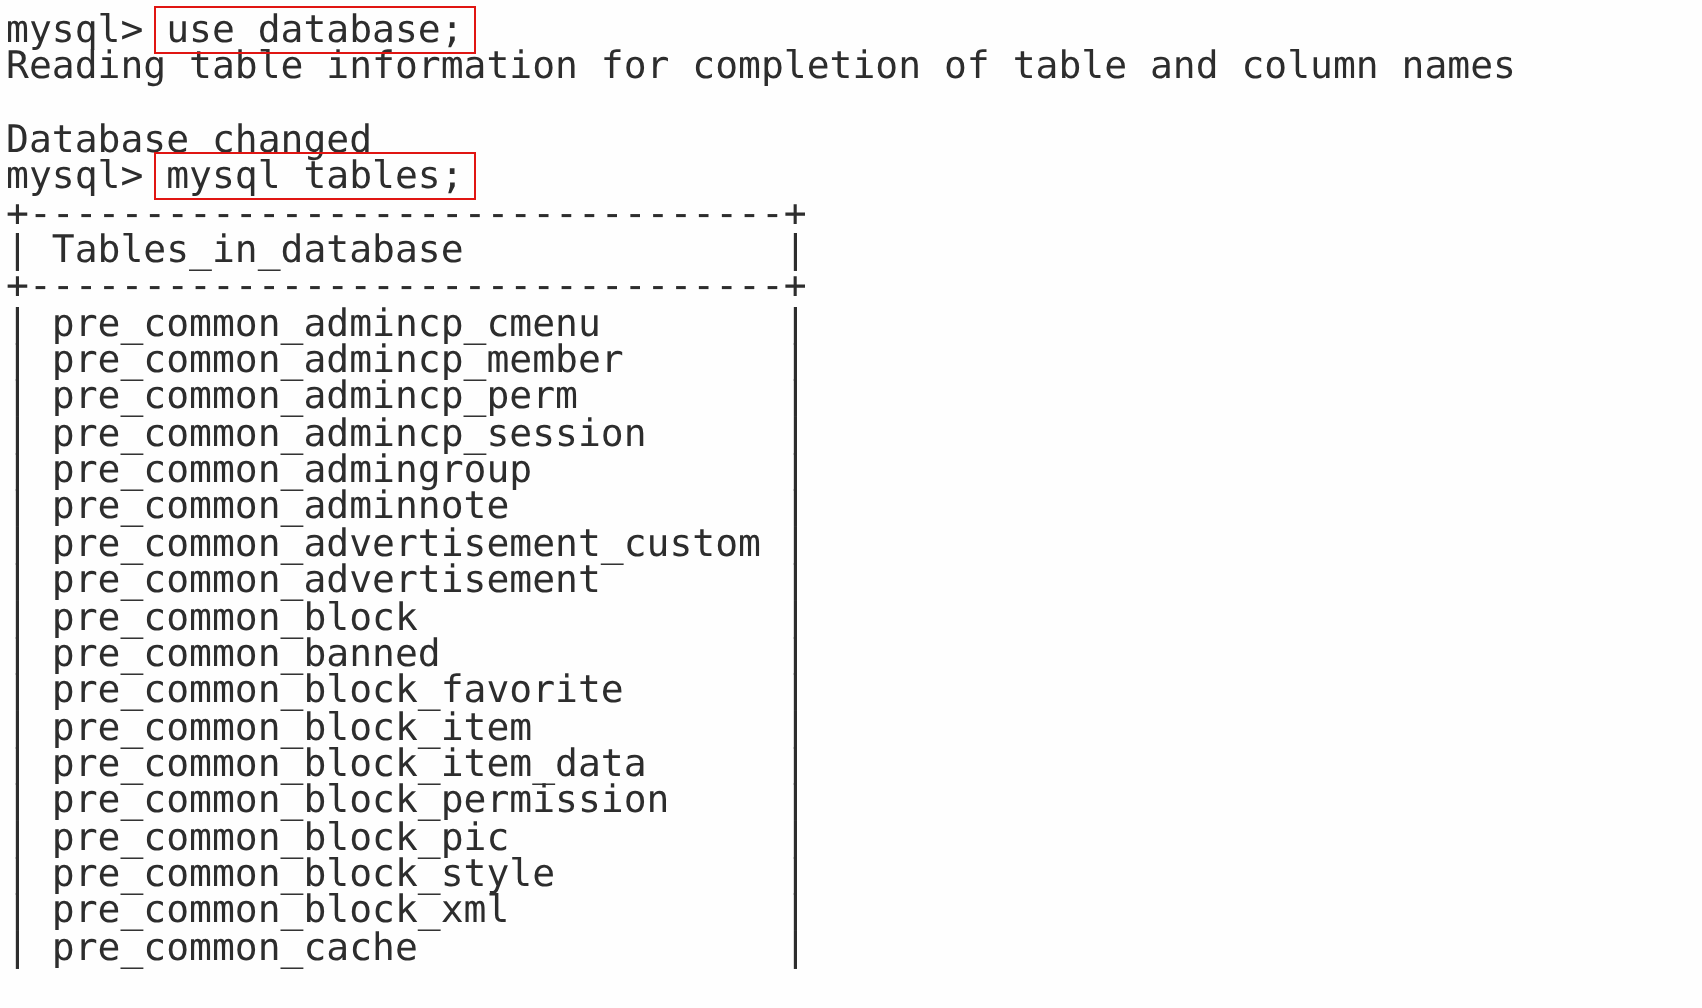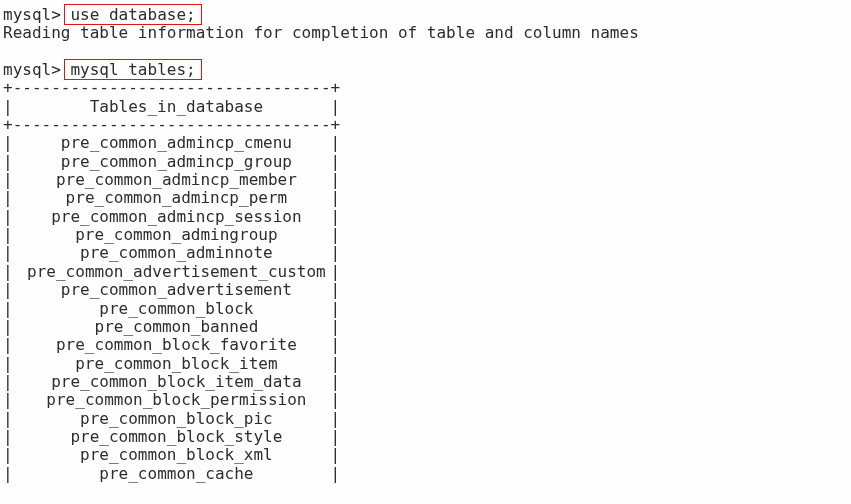--- a/index.html
+++ b/index.html
@@ -8,38 +8,37 @@
     background: #ffffff;
   }
   .terminal {
     position: relative;
     width: 851px;
     height: 504px;
     box-sizing: border-box;
     background: #fefefe;
     color: #2d2d2d;
     font-family: "DejaVu Sans Mono", "Liberation Mono", monospace;
-    font-size: 16px;
+    font-size: 19px;
     line-height: 18.35px;
     padding: 6px 0 0 3px;
     overflow: hidden;
   }
   .line {
     white-space: pre;
   }
   .blank {
     height: 18.35px;
   }
   .cell {
     display: inline-block;
     box-sizing: border-box;
     width: 33ch;
     padding-left: 1ch;
     vertical-align: top;
-    text-align: center;
   }
   .hl {
     position: relative;
   }
   .hl::before {
     content: "";
     position: absolute;
     inset: -1px -6px;
     border: 1.5px solid #e01512;
     pointer-events: none;
@@ -50,32 +49,32 @@
 
 <div class="terminal">
 
   <div class="line"><span>mysql&gt; </span><span class="hl">use database;</span></div>
 
   <div class="line">Reading table information for completion of table and column names</div>
 
 
   <div class="line blank"></div>
 
+  <div class="line">Database changed</div>
 
   <div class="line"><span>mysql&gt; </span><span class="hl">mysql tables;</span></div>
 
   <div class="line">+---------------------------------+</div>
 
   <div class="line"><span>|</span><span class="cell">Tables_in_database</span><span>|</span></div>
 
   <div class="line">+---------------------------------+</div>
 
   <div class="line"><span>|</span><span class="cell">pre_common_admincp_cmenu</span><span>|</span></div>
 
-  <div class="line"><span>|</span><span class="cell">pre_common_admincp_group</span><span>|</span></div>
 
   <div class="line"><span>|</span><span class="cell">pre_common_admincp_member</span><span>|</span></div>
 
   <div class="line"><span>|</span><span class="cell">pre_common_admincp_perm</span><span>|</span></div>
 
   <div class="line"><span>|</span><span class="cell">pre_common_admincp_session</span><span>|</span></div>
 
   <div class="line"><span>|</span><span class="cell">pre_common_admingroup</span><span>|</span></div>
 
   <div class="line"><span>|</span><span class="cell">pre_common_adminnote</span><span>|</span></div>

